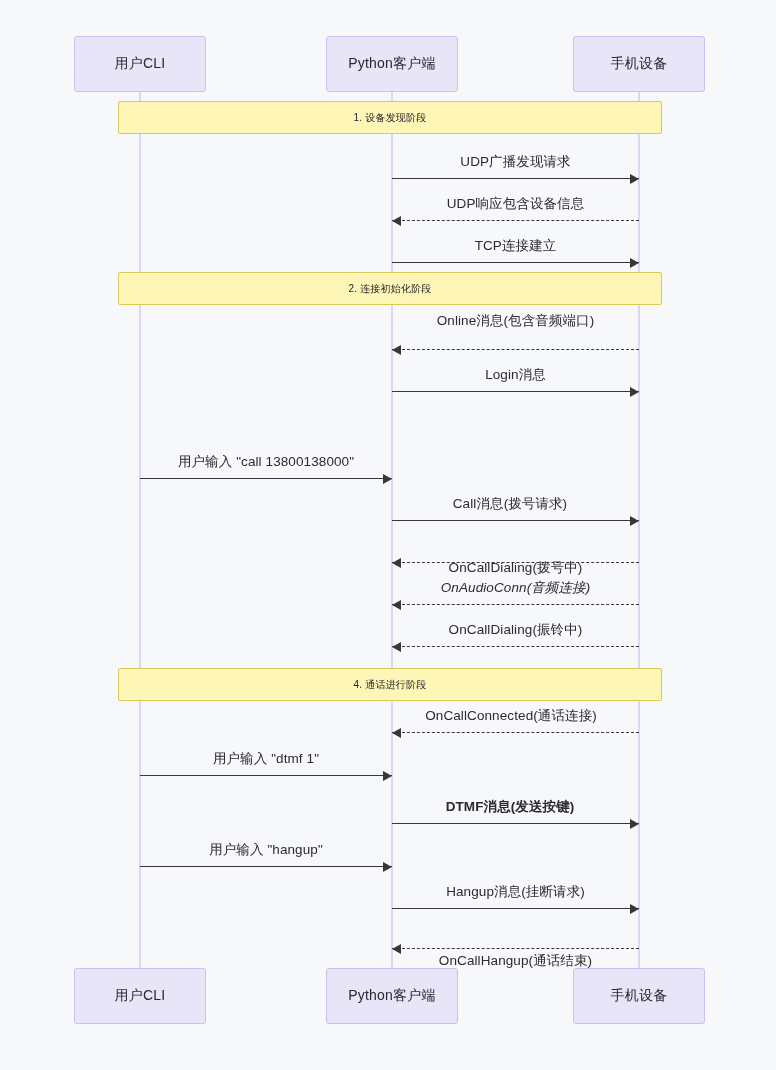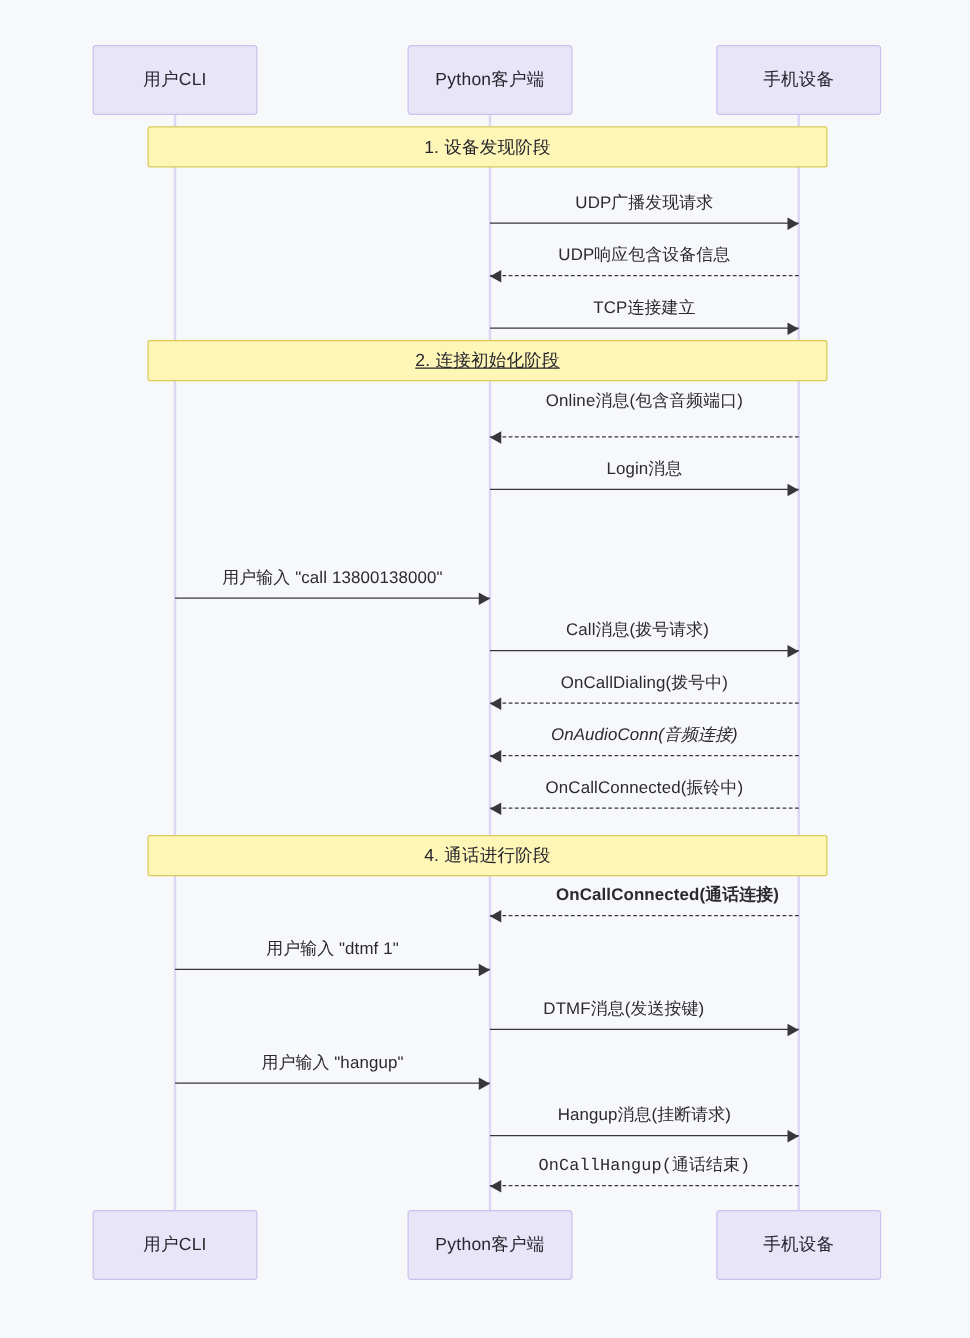--- a/index.html
+++ b/index.html
@@ -38,21 +38,21 @@
   }
   .note {
     position: absolute;
     box-sizing: border-box;
     background: #fdf6b6;
     border: 1px solid #d9ca5a;
     border-radius: 2px;
     display: flex;
     align-items: center;
     justify-content: center;
-    font-size: 14px;
+    font-size: 10px;
     color: #26242c;
     letter-spacing: 0.2px;
   }
   .msg-label {
     position: absolute;
     font-size: 13.5px;
     color: #2b2a31;
     white-space: nowrap;
     transform: translateX(-50%);
     letter-spacing: 0.1px;
@@ -100,21 +100,21 @@
     </div>
     <div class="participant" style="left: 326px; top: 968px; width: 132px; height: 56px;">
       <span>Python客户端</span>
     </div>
     <div class="participant" style="left: 573px; top: 968px; width: 132px; height: 56px;">
       <span>手机设备</span>
     </div>
     <div class="note" style="left: 118px; top: 101px; width: 544px; height: 33px;">
       <span>1. 设备发现阶段</span>
     </div>
-    <div class="note" style="left: 118px; top: 272px; width: 544px; height: 33px; text-decoration: underline;">
+    <div class="note" style="left: 118px; top: 272px; width: 544px; height: 33px;">
       <span>2. 连接初始化阶段</span>
     </div>
     <div class="note" style="left: 118px; top: 668px; width: 544px; height: 33px;">
       <span>4. 通话进行阶段</span>
     </div>
     <div class="msg-line" style="left: 392px; top: 178px; width: 247px;"></div>
     <div class="arrowhead right" style="top: 174px; left: 630px;"></div>
     <div class="msg-label" style="left: 515.5px; top: 153px;">UDP广播发现请求</div>
     <div class="msg-line dashed" style="left: 392px; top: 220px; width: 247px;"></div>
     <div class="arrowhead left" style="top: 216px; left: 392px;"></div>
@@ -129,38 +129,38 @@
     <div class="arrowhead right" style="top: 387px; left: 630px;"></div>
     <div class="msg-label" style="left: 515.5px; top: 366px;">Login消息</div>
     <div class="msg-line" style="left: 140px; top: 478px; width: 252px;"></div>
     <div class="arrowhead right" style="top: 474px; left: 383px;"></div>
     <div class="msg-label" style="left: 266px; top: 453px;">用户输入 "call 13800138000"</div>
     <div class="msg-line" style="left: 392px; top: 520px; width: 247px;"></div>
     <div class="arrowhead right" style="top: 516px; left: 630px;"></div>
     <div class="msg-label" style="left: 510px; top: 495px;">Call消息(拨号请求)</div>
     <div class="msg-line dashed" style="left: 392px; top: 562px; width: 247px;"></div>
     <div class="arrowhead left" style="top: 558px; left: 392px;"></div>
-    <div class="msg-label" style="left: 515.5px; top: 537px; text-align: center;">OnCallDialing(拨号中)</div>
+    <div class="msg-label" style="left: 515.5px; top: 559px; text-align: center;">OnCallDialing(拨号中)</div>
     <div class="msg-line dashed" style="left: 392px; top: 604px; width: 247px;"></div>
     <div class="arrowhead left" style="top: 600px; left: 392px;"></div>
     <div class="msg-label" style="left: 515.5px; top: 579px; font-style: italic;">OnAudioConn(音频连接)</div>
     <div class="msg-line dashed" style="left: 392px; top: 646px; width: 247px;"></div>
     <div class="arrowhead left" style="top: 642px; left: 392px;"></div>
-    <div class="msg-label" style="left: 515.5px; top: 621px;">OnCallConnected(振铃中)</div>
+    <div class="msg-label" style="left: 515.5px; top: 621px;">OnCallDialing(振铃中)</div>
     <div class="msg-line dashed" style="left: 392px; top: 732px; width: 247px;"></div>
     <div class="arrowhead left" style="top: 728px; left: 392px;"></div>
-    <div class="msg-label" style="left: 534px; top: 707px; font-weight: bold;">OnCallConnected(通话连接)</div>
+    <div class="msg-label" style="left: 511px; top: 707px;">OnCallConnected(通话连接)</div>
     <div class="msg-line" style="left: 140px; top: 775px; width: 252px;"></div>
     <div class="arrowhead right" style="top: 771px; left: 383px;"></div>
     <div class="msg-label" style="left: 266px; top: 750px;">用户输入 "dtmf 1"</div>
     <div class="msg-line" style="left: 392px; top: 823px; width: 247px;"></div>
     <div class="arrowhead right" style="top: 819px; left: 630px;"></div>
-    <div class="msg-label" style="left: 499px; top: 798px;">DTMF消息(发送按键)</div>
+    <div class="msg-label" style="left: 510px; top: 798px; font-weight: bold;">DTMF消息(发送按键)</div>
     <div class="msg-line" style="left: 140px; top: 866px; width: 252px;"></div>
     <div class="arrowhead right" style="top: 862px; left: 383px;"></div>
     <div class="msg-label" style="left: 266px; top: 841px;">用户输入 "hangup"</div>
     <div class="msg-line" style="left: 392px; top: 908px; width: 247px;"></div>
     <div class="arrowhead right" style="top: 904px; left: 630px;"></div>
     <div class="msg-label" style="left: 515.5px; top: 883px;">Hangup消息(挂断请求)</div>
     <div class="msg-line dashed" style="left: 392px; top: 948px; width: 247px;"></div>
     <div class="arrowhead left" style="top: 944px; left: 392px;"></div>
-    <div class="msg-label" style="left: 515.5px; top: 923px; font-family: Liberation Mono, monospace;">OnCallHangup(通话结束)</div>
+    <div class="msg-label" style="left: 515.5px; top: 952px;">OnCallHangup(通话结束)</div>
   </div>
 
 </body></html>

